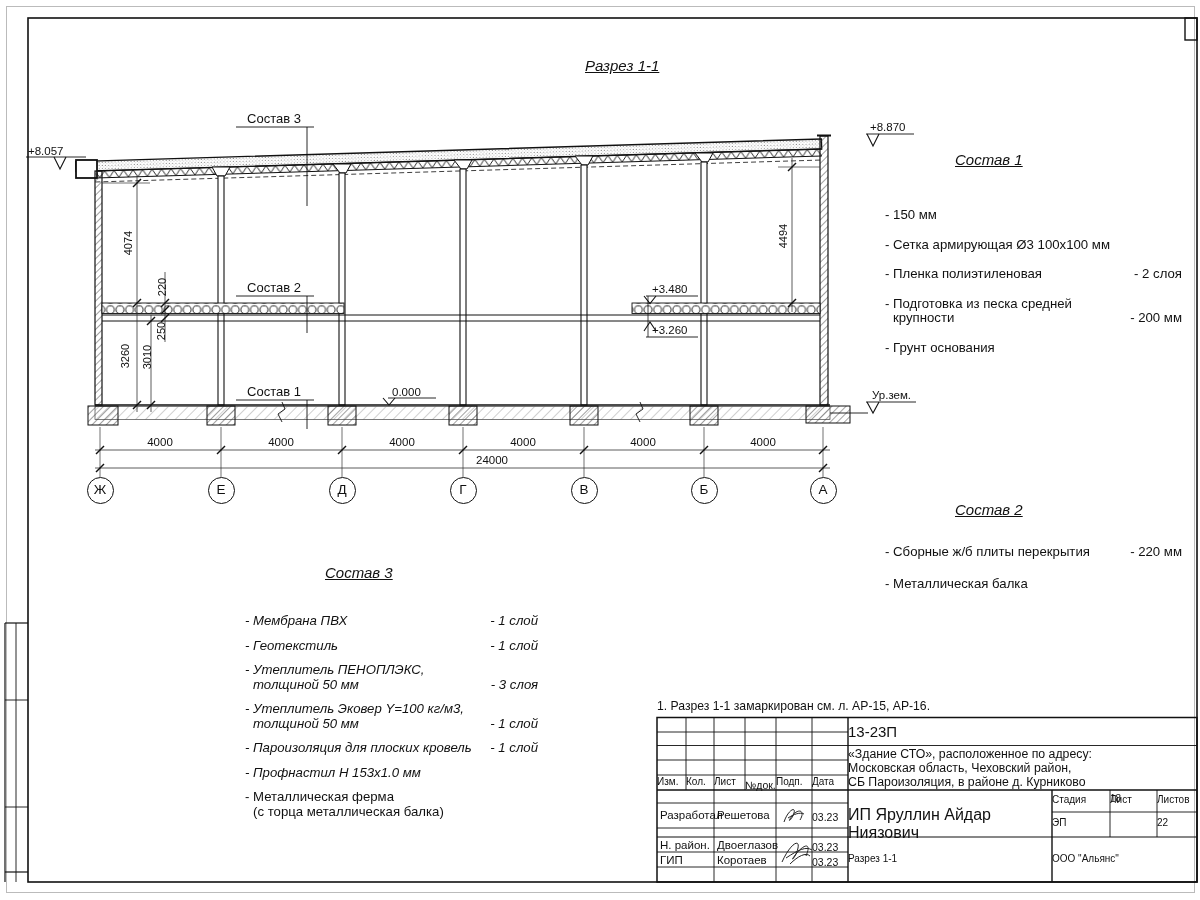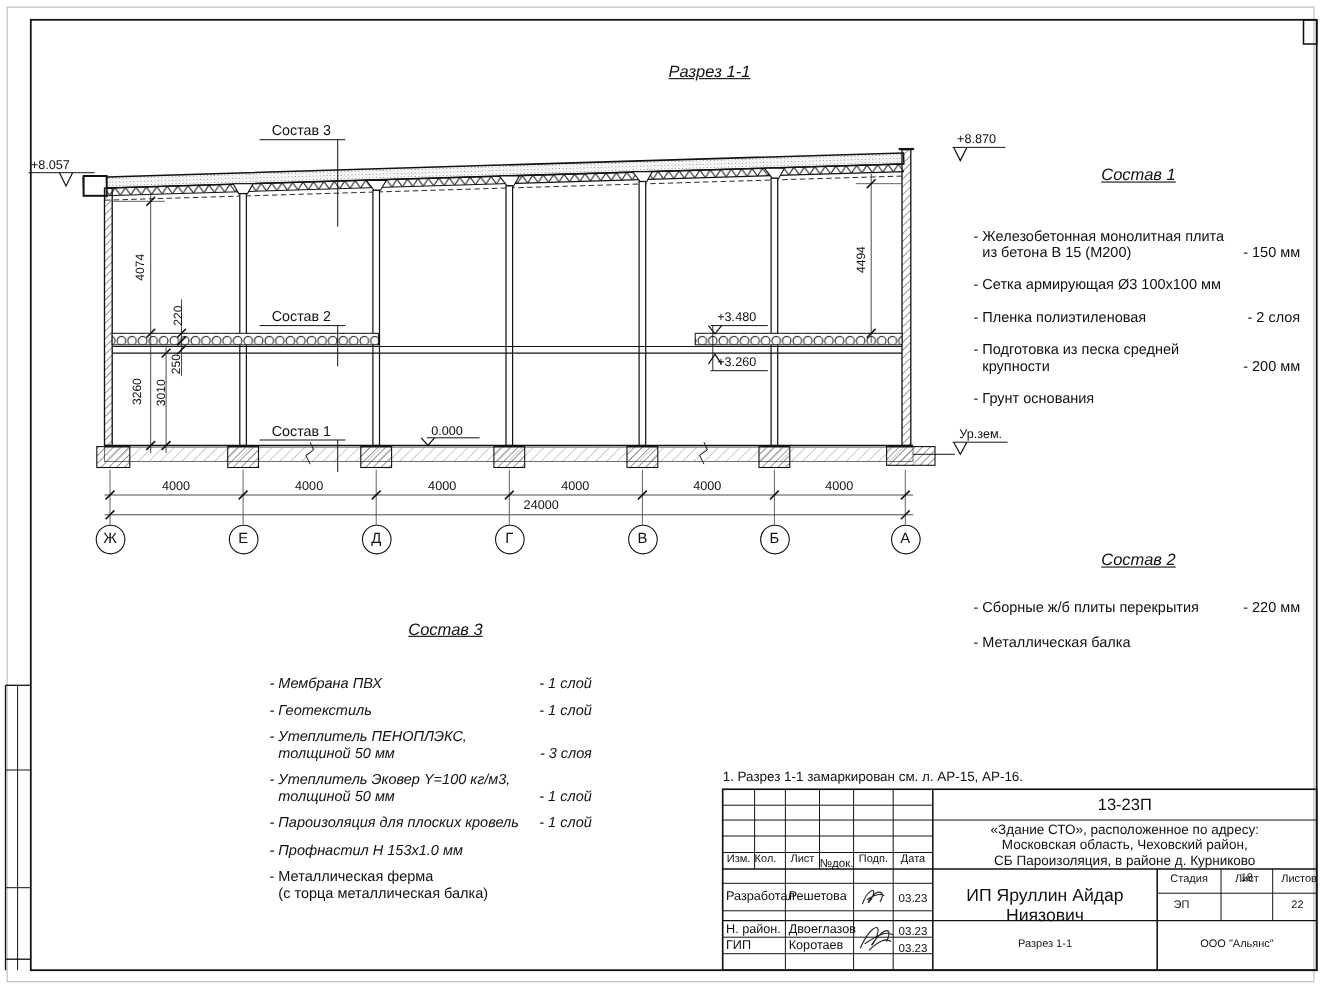--- a/index.html
+++ b/index.html
@@ -1,19 +1,19 @@
 <!DOCTYPE html>
 <html><head>
 <meta charset="utf-8">
 <style>
   html,body{margin:0;padding:0;}
   body{width:1200px;height:900px;background:#fff;overflow:hidden;position:relative;
        font-family:"Liberation Sans", sans-serif;color:#111;}
   .abs{position:absolute;}
-  .ctr{text-align:center;}
+  .ctr{}
   .ital{font-style:italic;text-decoration:underline;}
   .h15{font-size:15px;}
   .elev{font-size:11.5px;white-space:nowrap;}
   .callout{font-size:13px;width:80px;text-align:center;}
   .vdim{position:absolute;width:56px;height:12px;display:flex;align-items:center;justify-content:center;
         transform:rotate(-90deg);font-size:11px;}
   .sdim{position:absolute;width:50px;text-align:center;font-size:11.5px;}
   .bubble{position:absolute;width:27px;height:27px;border:1.3px solid #111;border-radius:50%;
           box-sizing:border-box;background:#fff;font-size:13.5px;line-height:24px;text-align:center;}
   .list{position:absolute;font-size:13.2px;line-height:14.5px;}
@@ -243,21 +243,20 @@
 <div class="bubble" style="left:207.5px;top:477px">Е</div>
 <div class="bubble" style="left:328.5px;top:477px">Д</div>
 <div class="bubble" style="left:449.5px;top:477px">Г</div>
 <div class="bubble" style="left:570.5px;top:477px">В</div>
 <div class="bubble" style="left:690.5px;top:477px">Б</div>
 <div class="bubble" style="left:809.5px;top:477px">А</div>
 
 <div class="abs ctr ital h15" style="left:955px;top:151px;width:160px">Состав 1</div>
 <div class="list" style="left:885px;top:208px;width:297px">
   <div class="item mb15">
-      <span><span>- Железобетонная  монолитная плита</span><span class="l2">из бетона В 15 (М200)</span></span>
       <span class="val">- 150 мм</span>
     </div>
   <div class="item mb15">
       <span><span>- Сетка армирующая Ø3 100х100 мм</span><span class="l2"></span></span>
       <span class="val"></span>
     </div>
   <div class="item mb15">
       <span><span>- Пленка полиэтиленовая</span><span class="l2"></span></span>
       <span class="val">-  2 слоя</span>
     </div>

